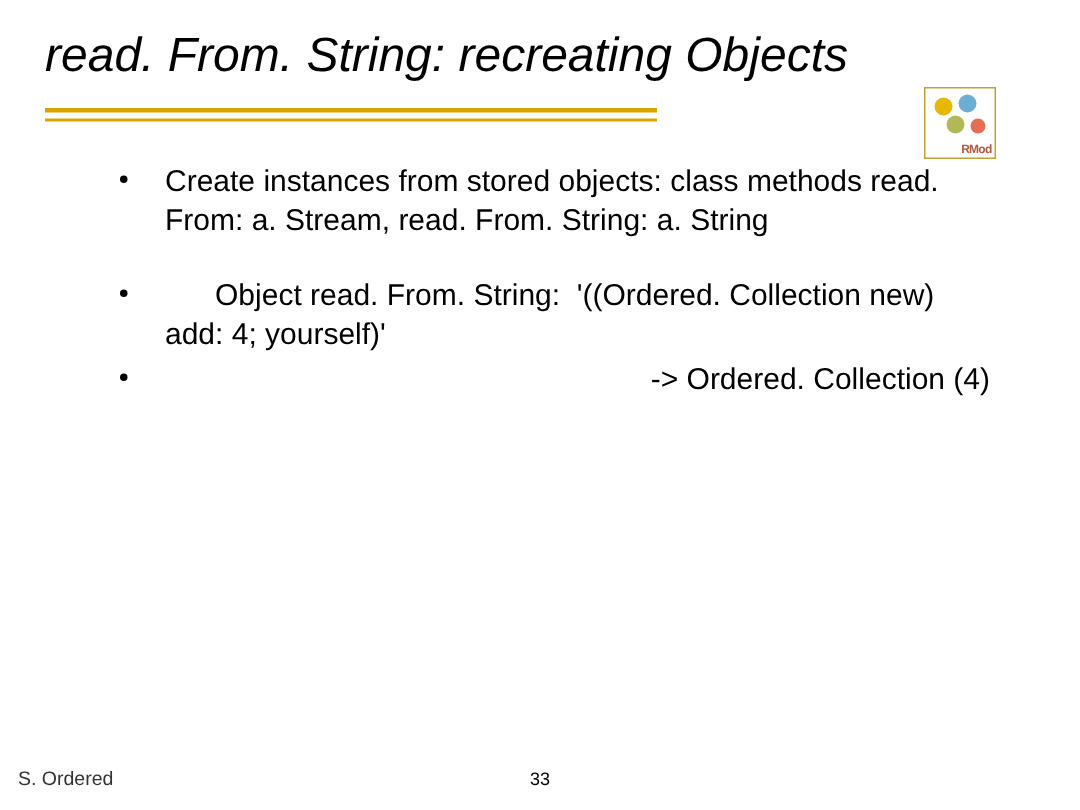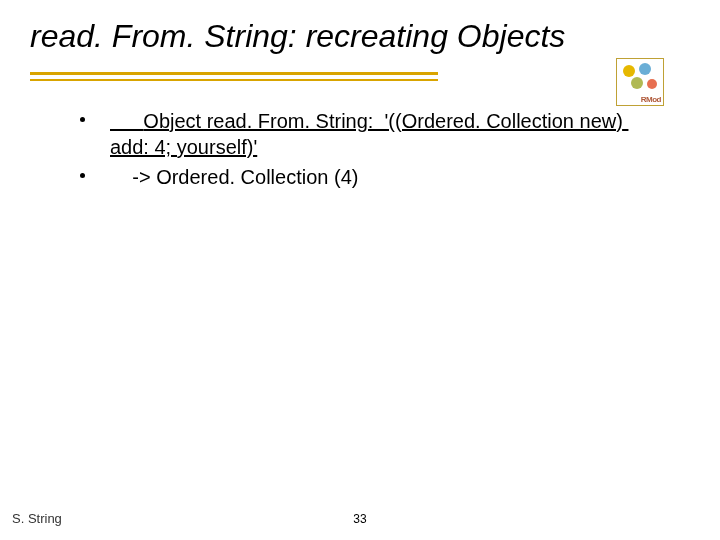--- a/index.html
+++ b/index.html
@@ -42,26 +42,30 @@
     <div class="logo-box">
       <span class="circ c1"></span>
       <span class="circ c2"></span>
       <span class="circ c3"></span>
       <span class="circ c4"></span>
       <span class="logo-text">RMod</span>
     </div>
   </div>
 
   <div class="body">
+    <div class="item">
+      <span class="bullet"></span>
+      <span class="text">Create instances from stored objects: class methods read. From: a. Stream, read. From. String: a. String</span>
+    </div>
     <div class="item tight">
       <span class="bullet"></span>
-      <span class="text" style="white-space: pre-wrap; text-decoration: underline;">      Object read. From. String:  '((Ordered. Collection new) add: 4; yourself)'</span>
+      <span class="text" style="white-space: pre-wrap;">      Object read. From. String:  '((Ordered. Collection new) add: 4; yourself)'</span>
     </div>
     <div class="item">
       <span class="bullet"></span>
-      <span class="text" style="white-space: pre-wrap;">    -&gt; Ordered. Collection (4)</span>
+      <span class="text" style="white-space: pre-wrap; text-align: right;">    -&gt; Ordered. Collection (4)</span>
     </div>
   </div>
 
-  <div class="footer-author">S. String</div>
+  <div class="footer-author">S. Ordered</div>
   <div class="footer-page">33</div>
 
 </div>
 
 </body></html>

